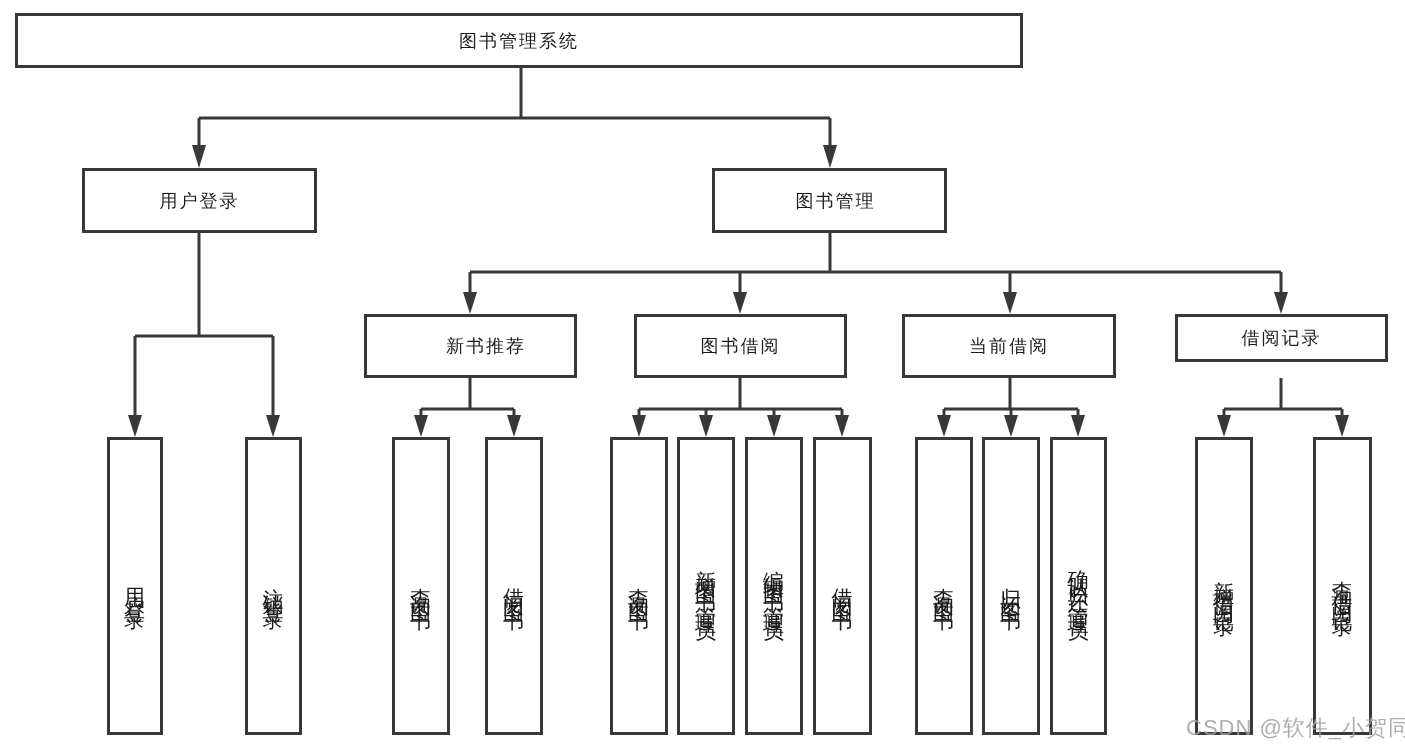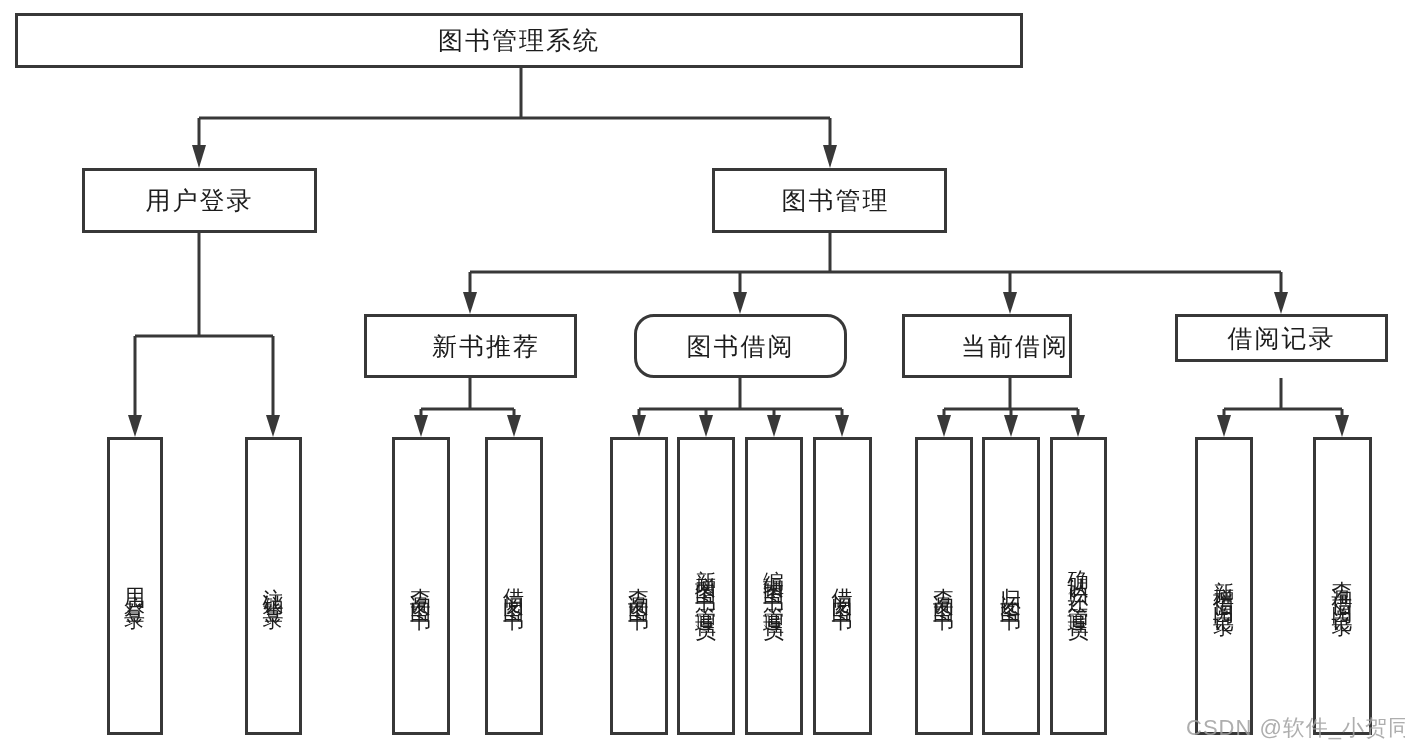--- a/index.html
+++ b/index.html
@@ -6,21 +6,21 @@
   body{
     font-family:"Liberation Sans","DejaVu Sans",sans-serif;
     width:1405px;height:747px;position:relative;overflow:hidden;
     color:#1e1e1e;
   }
   .stage{position:absolute;left:0;top:0;width:1405px;height:747px;}
   svg.wires{position:absolute;left:0;top:0;z-index:0;}
   .node{
     position:absolute;box-sizing:border-box;background:#ffffff;
     border:3px solid #383838;display:flex;align-items:center;justify-content:center;
-    z-index:1;font-size:25px;letter-spacing:2px;color:#1c1c1c;
+    z-index:1;font-size:18px;letter-spacing:2px;color:#1c1c1c;
   }
   .hbox{white-space:nowrap;}
   .vbox{
     top:437px;height:298px;
     writing-mode:vertical-rl;text-orientation:mixed;
     letter-spacing:0.35em;line-height:1;font-size:21px;
     padding:6px 0;
   }
   .watermark{
     position:absolute;z-index:2;white-space:nowrap;
@@ -82,24 +82,24 @@
   <div class="node hbox" style="left:82px;top:168px;width:235px;height:65px;">
     <span>用户登录</span>
   </div>
   <div class="node hbox" style="left:712px;top:168px;width:235px;height:65px;padding-left:12px;">
     <span>图书管理</span>
   </div>
 
   <div class="node hbox" style="left:364px;top:314px;width:213px;height:64px;padding-left:31px;">
     <span>新书推荐</span>
   </div>
-  <div class="node hbox" style="left:634px;top:314px;width:213px;height:64px;border-radius:20px;">
+  <div class="node hbox" style="left:634px;top:314px;width:213px;height:64px;">
     <span>图书借阅</span>
   </div>
-  <div class="node hbox" style="left:902px;top:314px;width:170px;height:64px;justify-content:flex-end;">
+  <div class="node hbox" style="left:902px;top:314px;width:214px;height:64px;">
     <span>当前借阅</span>
   </div>
   <div class="node hbox" style="left:1175px;top:314px;width:213px;height:48px;">
     <span>借阅记录</span>
   </div>
 
   <div class="node vbox" style="left:107px;width:56px;">
     <span>用户登录</span>
   </div>
   <div class="node vbox" style="left:245px;width:57px;">

